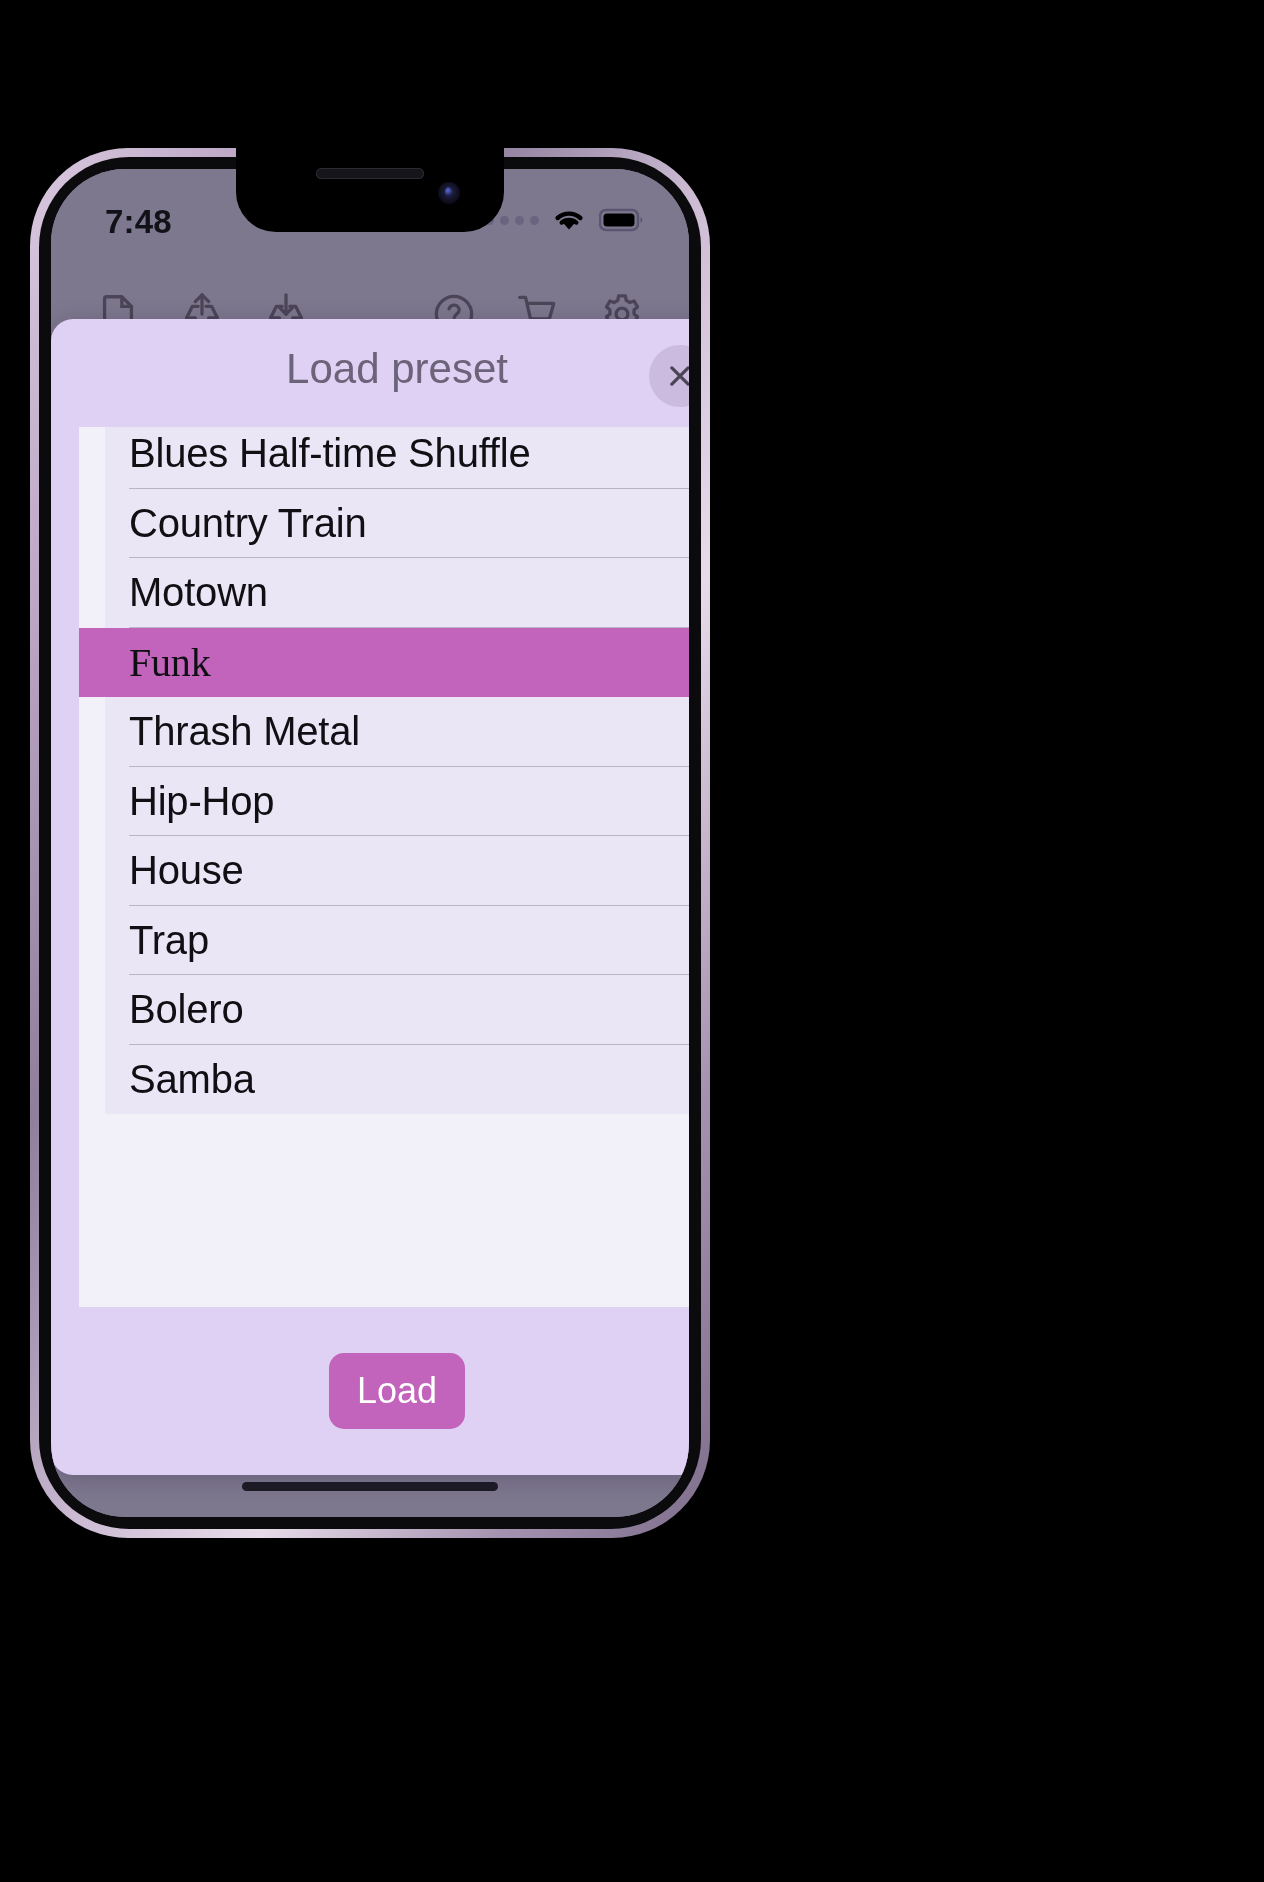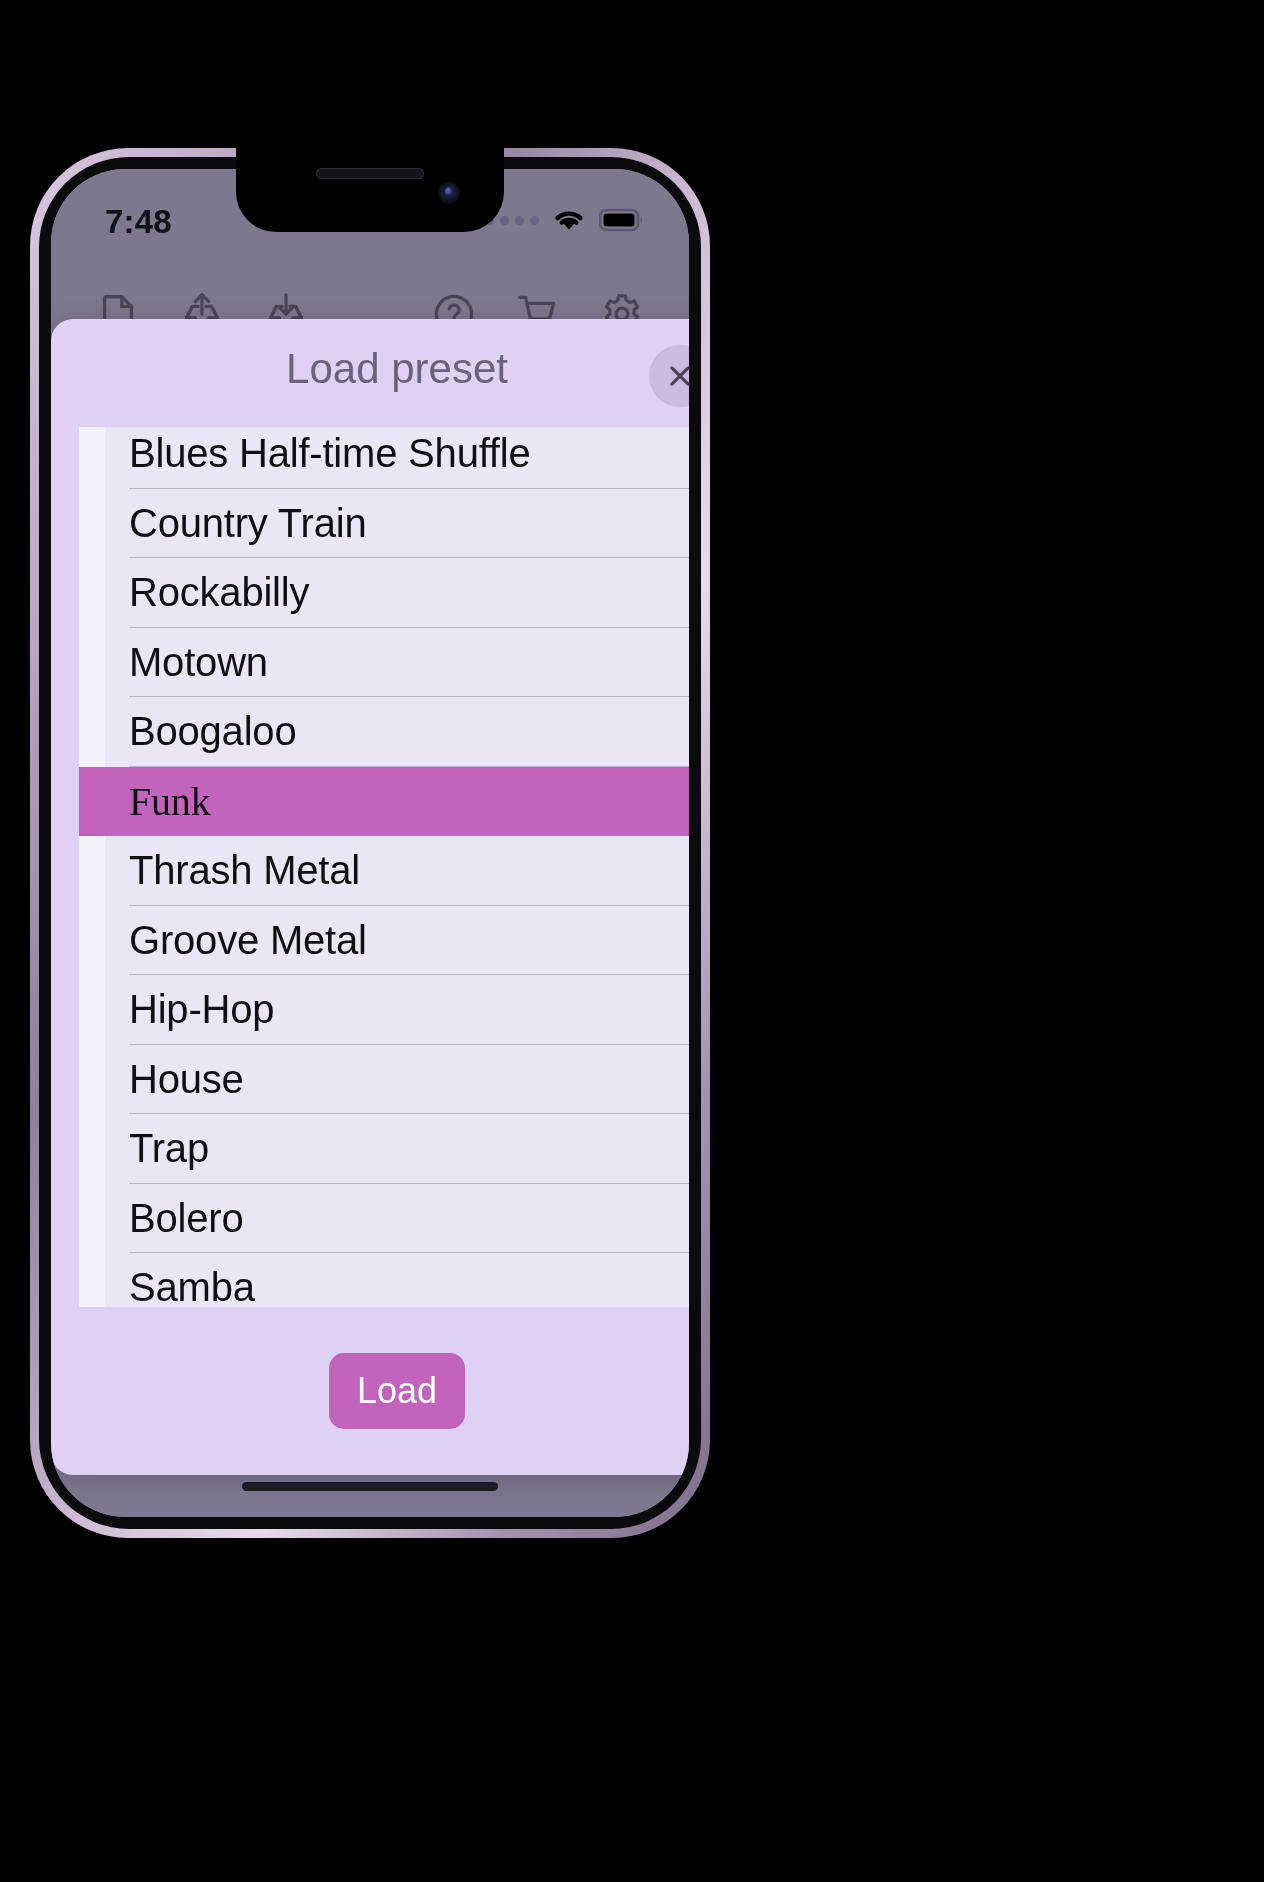--- a/index.html
+++ b/index.html
@@ -518,41 +518,29 @@
           <div class="list-inner" id="preset-list-inner">
               <div class="preset-row">
                 <span class="preset-label">Blues Half-time Shuffle</span>
                 <span class="divider"></span>
               </div>
               <div class="preset-row">
                 <span class="preset-label">Country Train</span>
                 <span class="divider"></span>
               </div>
               <div class="preset-row">
-                <span class="preset-label">Rockabilly</span>
-                <span class="divider"></span>
-              </div>
-              <div class="preset-row">
                 <span class="preset-label">Motown</span>
-                <span class="divider"></span>
-              </div>
-              <div class="preset-row">
-                <span class="preset-label">Boogaloo</span>
                 <span class="divider"></span>
               </div>
               <div class="preset-row selected">
                 <span class="preset-label">Funk</span>
                 <span class="divider"></span>
               </div>
               <div class="preset-row">
                 <span class="preset-label">Thrash Metal</span>
-                <span class="divider"></span>
-              </div>
-              <div class="preset-row">
-                <span class="preset-label">Groove Metal</span>
                 <span class="divider"></span>
               </div>
               <div class="preset-row">
                 <span class="preset-label">Hip-Hop</span>
                 <span class="divider"></span>
               </div>
               <div class="preset-row">
                 <span class="preset-label">House</span>
                 <span class="divider"></span>
               </div>

